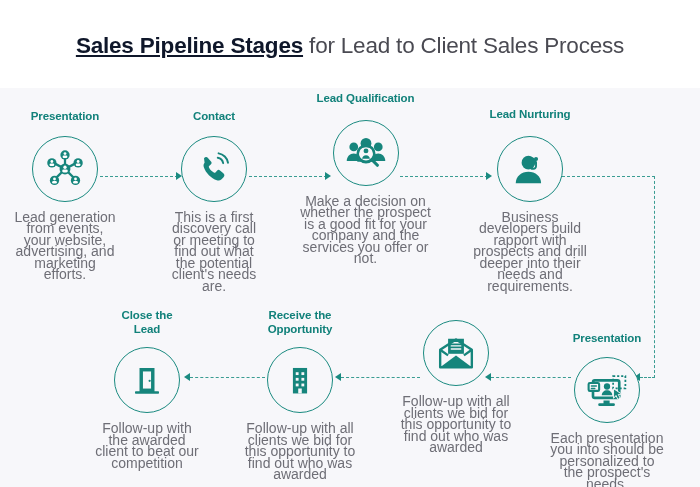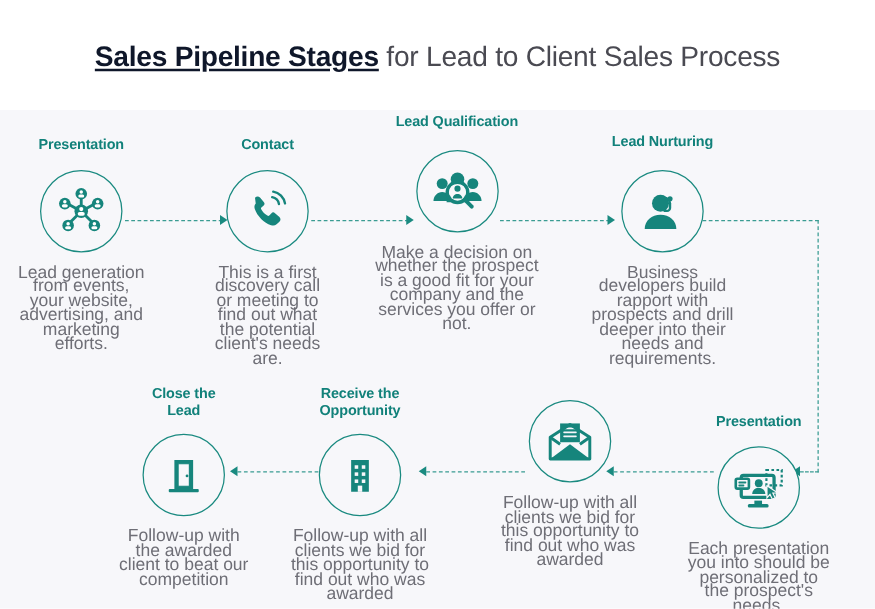--- a/index.html
+++ b/index.html
@@ -234,21 +234,21 @@
             <path d="M18 12h12v24h-12z" fill="none" stroke="#16857c" stroke-width="1.2"></path>
             <circle cx="27.5" cy="25" r="1.5" fill="#16857c"></circle>
             <rect x="8" y="39" width="32" height="3.4" rx="1" fill="#16857c"></rect>
           </svg>
         </span>
       </div>
     </div>
     <div class="desc" style="margin-top:10px;padding:0 4px;">Follow-up with the awarded client to beat our competition</div>
   </div>
 
-  <div class="stage" style="left:228px;top:309px;width:120px;text-align:center;">
+  <div class="stage" style="left:240px;top:309px;width:120px;text-align:center;">
     <div class="stage-title" style="padding:0 10px;">Receive the Opportunity</div>
     <div class="circle-wrap" style="margin-top:11px;">
       <div class="circle">
         <span>
           <svg width="34" height="34" viewBox="0 0 48 48">
             <path d="M14 7h20v36h-20z" fill="#16857c"></path>
             <g fill="#f7f7fa">
               <rect x="18" y="13" width="4" height="4"></rect>
                 <rect x="26" y="13" width="4" height="4"></rect>
               <rect x="18" y="21" width="4" height="4"></rect>

